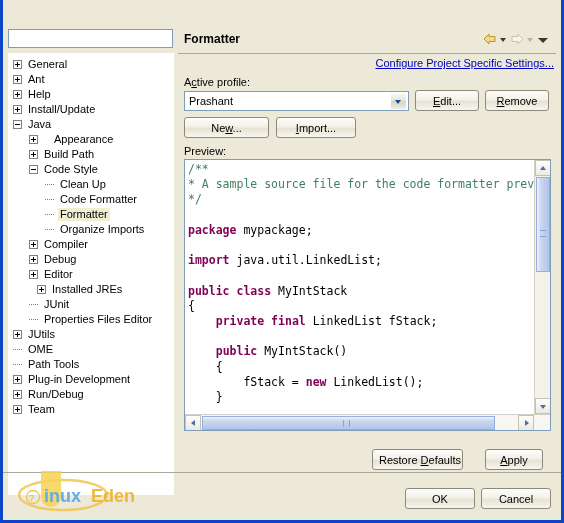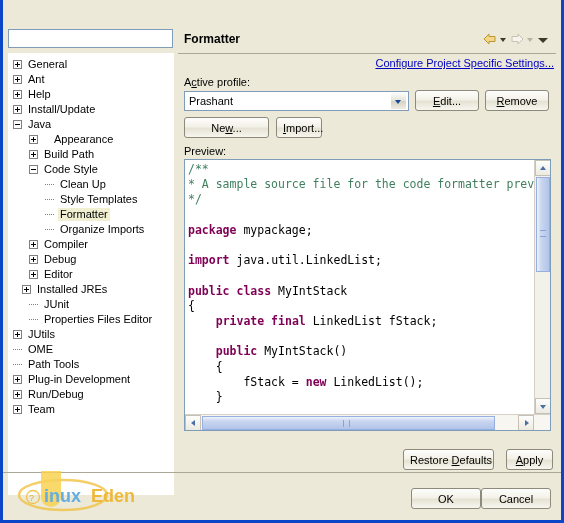--- a/index.html
+++ b/index.html
@@ -328,21 +328,21 @@
   }
   .btn u { text-decoration: underline; }
   .btn.wide { min-width: 64px; }
 
   #newimport-row {
     display: flex;
     gap: 7px;
     margin-top: 6px;
   }
   #btn-new { width: 85px; }
-  #btn-import { width: 46px; }
+  #btn-import { width: 80px; }
 
   #preview-label {
     margin-top: 7px;
     font-size: 11px;
   }
 
   
   #preview-box {
     margin-top: 2px;
     width: 367px;
@@ -445,41 +445,41 @@
     width: 5px; height: 7px;
     border-left: 1px solid #8ba2d4;
     border-right: 1px solid #8ba2d4;
   }
   #hs-left { position: absolute; left: 0; top: 0; }
   #hs-right { position: absolute; right: 16px; top: 0; }
 
   
   #apply-row {
     position: absolute;
-    right: 8px;
+    right: 18px;
     top: 424px;
     display: flex;
-    gap: 12px;
+    gap: 22px;
   }
   #btn-restore { width: 91px; }
-  #btn-apply { width: 47px; }
+  #btn-apply { width: 58px; }
 
   #bottom-sep {
     position: absolute;
     left: 0; top: 472px;
     width: 558px;
     height: 1px;
     background: #aca899;
   }
   #ok-cancel-row {
     position: absolute;
     right: 10px;
     top: 488px;
     display: flex;
-    gap: 0;
+    gap: 6px;
   }
   #btn-ok { width: 70px; }
   #btn-cancel { width: 70px; }
 
   
   #watermark {
     position: absolute;
     left: 8px; bottom: 5px;
     width: 150px; height: 46px;
     pointer-events: none;
@@ -528,21 +528,21 @@
           <div class="tree-row" style="padding-left: 20px;">
             <span class="expander"></span>
             <span class="tlabel">Code Style</span>
           </div>
           <div class="tree-row" style="padding-left: 36px;">
             <span class="leaf-dash"></span>
             <span class="tlabel">Clean Up</span>
           </div>
           <div class="tree-row" style="padding-left: 36px;">
             <span class="leaf-dash"></span>
-            <span class="tlabel">Style Templates</span>
+            <span class="tlabel">Code Formatter</span>
           </div>
           <div class="tree-row selected" style="padding-left: 36px;">
             <span class="leaf-dash"></span>
             <span class="tlabel">Formatter</span>
           </div>
           <div class="tree-row" style="padding-left: 36px;">
             <span class="leaf-dash"></span>
             <span class="tlabel">Organize Imports</span>
           </div>
           <div class="tree-row" style="padding-left: 20px;">
@@ -550,21 +550,21 @@
             <span class="tlabel">Compiler</span>
           </div>
           <div class="tree-row" style="padding-left: 20px;">
             <span class="expander plus"></span>
             <span class="tlabel">Debug</span>
           </div>
           <div class="tree-row" style="padding-left: 20px;">
             <span class="expander plus"></span>
             <span class="tlabel">Editor</span>
           </div>
-          <div class="tree-row" style="padding-left: 13px;">
+          <div class="tree-row" style="padding-left: 28px;">
             <span class="expander plus"></span>
             <span class="tlabel">Installed JREs</span>
           </div>
           <div class="tree-row" style="padding-left: 20px;">
             <span class="leaf-dash"></span>
             <span class="tlabel">JUnit</span>
           </div>
           <div class="tree-row" style="padding-left: 20px;">
             <span class="leaf-dash"></span>
             <span class="tlabel">Properties Files Editor</span>

